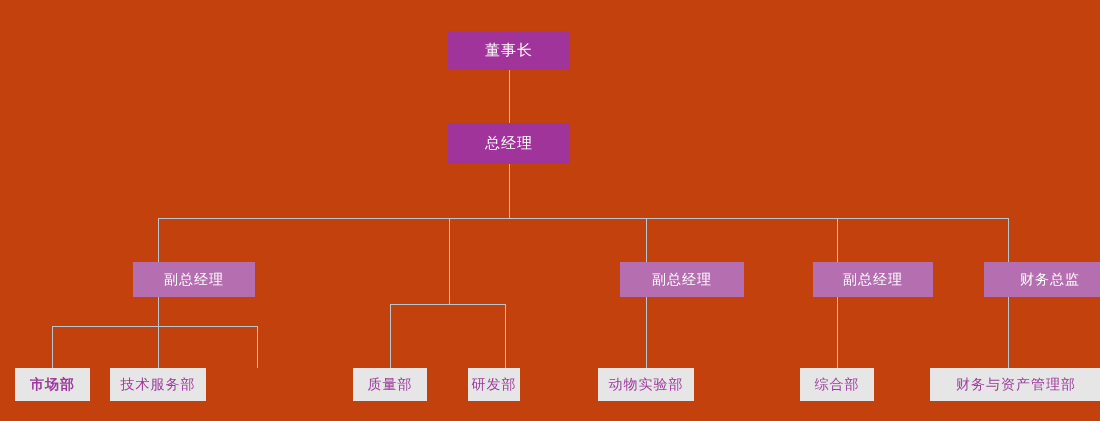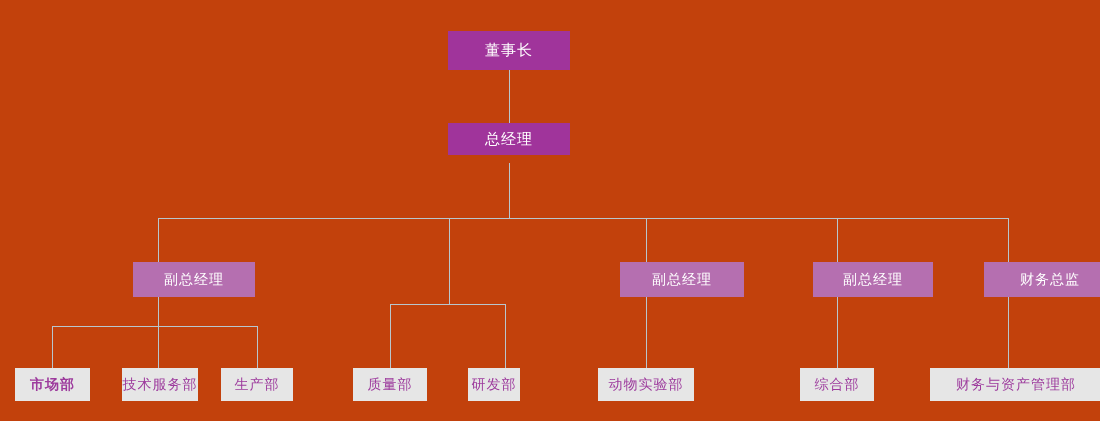--- a/index.html
+++ b/index.html
@@ -63,26 +63,25 @@
     <div class="line" style="left: 1008px; top: 218px; width: 1px; height: 44px;"></div>
     <div class="line" style="left: 158px; top: 297px; width: 1px; height: 29px;"></div>
     <div class="line" style="left: 52px; top: 326px; height: 1px; width: 205px;"></div>
     <div class="line" style="left: 52px; top: 326px; width: 1px; height: 42px;"></div>
     <div class="line" style="left: 158px; top: 326px; width: 1px; height: 42px;"></div>
     <div class="line" style="left: 257px; top: 326px; width: 1px; height: 42px;"></div>
     <div class="line" style="left: 646px; top: 297px; width: 1px; height: 71px;"></div>
     <div class="line" style="left: 837px; top: 297px; width: 1px; height: 71px;"></div>
     <div class="line" style="left: 1008px; top: 297px; width: 1px; height: 71px;"></div>
     <div class="node level-1" style="left: 448px; top: 31px; width: 122px; height: 39px;">董事长</div>
-    <div class="node level-1" style="left: 448px; top: 123px; width: 122px; height: 32px;">总经理</div>
+    <div class="node level-1" style="left: 448px; top: 123px; width: 122px; height: 41px;">总经理</div>
     <div class="node level-2" style="left: 97px; top: 262px; width: 122px; height: 35px;">副总经理</div>
     <div class="node level-2" style="left: 584px; top: 262px; width: 124px; height: 35px;">副总经理</div>
     <div class="node level-2" style="left: 777px; top: 262px; width: 120px; height: 35px;">副总经理</div>
     <div class="node level-2" style="left: 948px; top: 262px; width: 132px; height: 35px;">财务总监</div>
     <div class="node dept" style="left: 15px; top: 368px; width: 75px; height: 33px; font-weight: bold;">市场部</div>
-    <div class="node dept" style="left: 110px; top: 368px; width: 76px; height: 33px; margin-left: 12px;">技术服务部</div>
-    <div class="node dept" style="left: 221px; top: 368px; width: 72px; height: 33px;">生产部</div>
+    <div class="node dept" style="left: 110px; top: 368px; width: 96px; height: 33px;">技术服务部</div>
     <div class="node dept" style="left: 353px; top: 368px; width: 74px; height: 33px;">质量部</div>
     <div class="node dept" style="left: 468px; top: 368px; width: 52px; height: 33px;">研发部</div>
     <div class="node dept" style="left: 598px; top: 368px; width: 96px; height: 33px;">动物实验部</div>
     <div class="node dept" style="left: 800px; top: 368px; width: 74px; height: 33px;">综合部</div>
     <div class="node dept" style="left: 930px; top: 368px; width: 172px; height: 33px; font-family: Liberation Mono, monospace;">财务与资产管理部</div>
   </div>
 
 </body></html>

